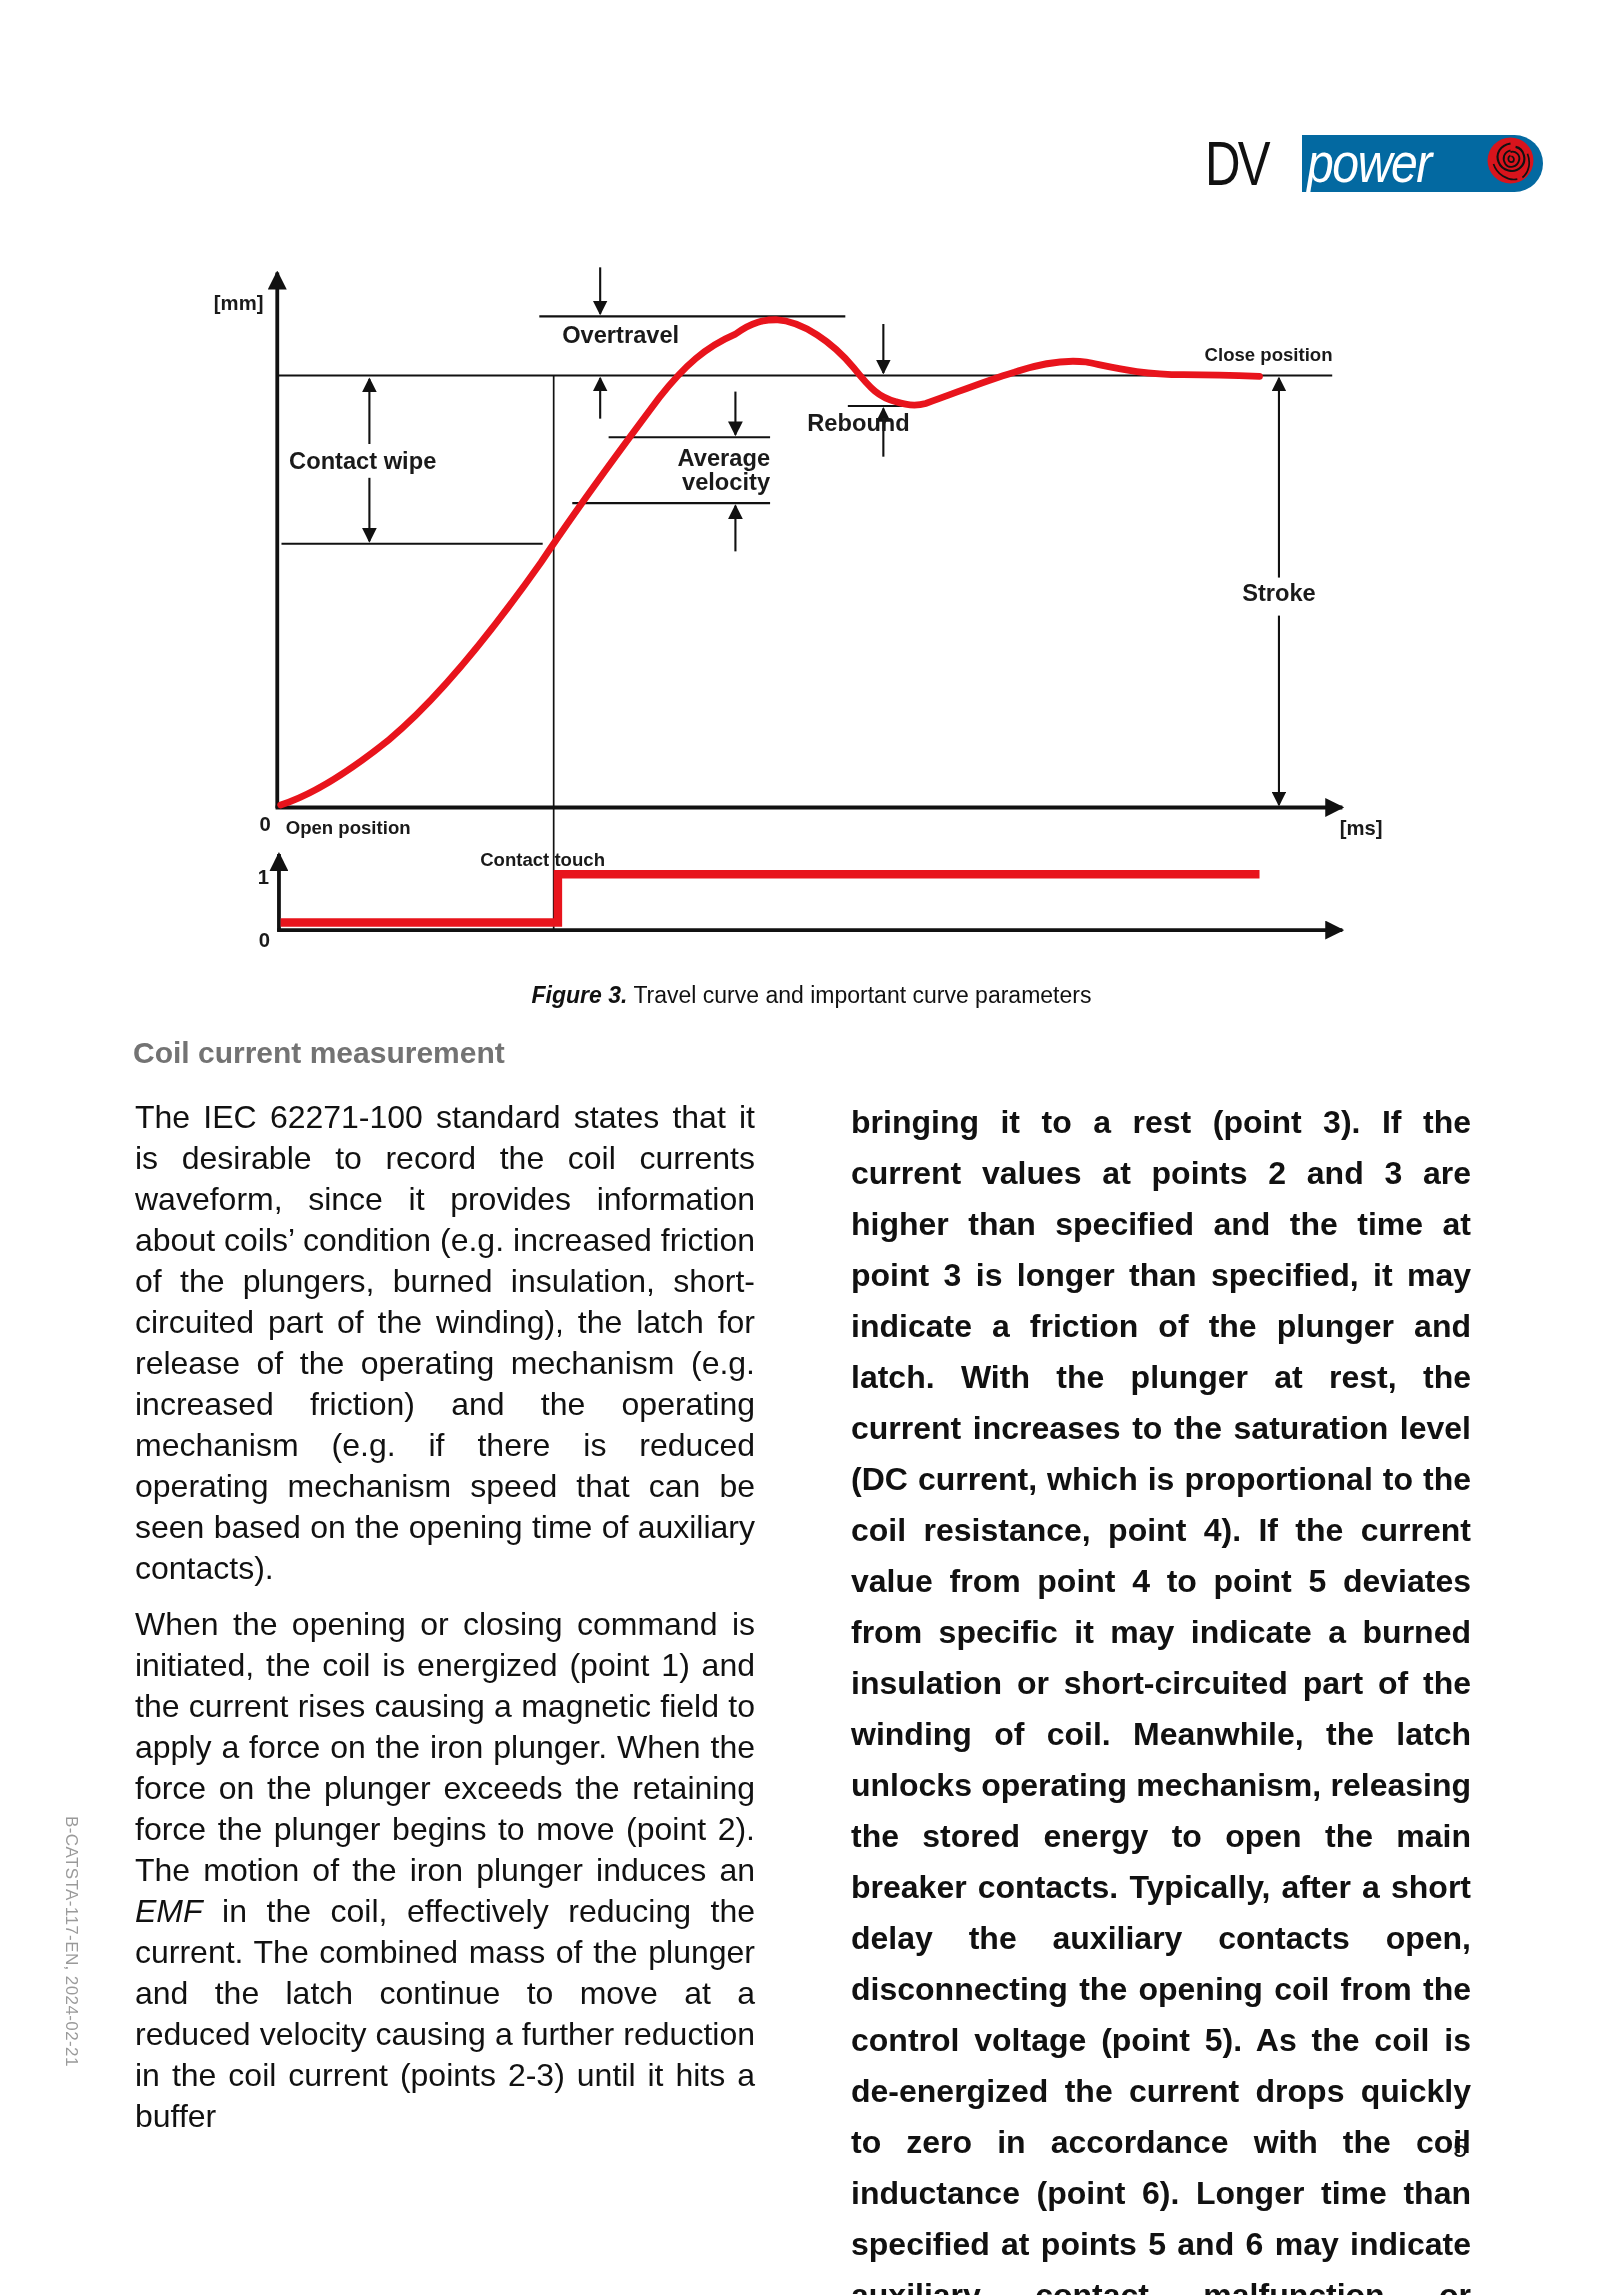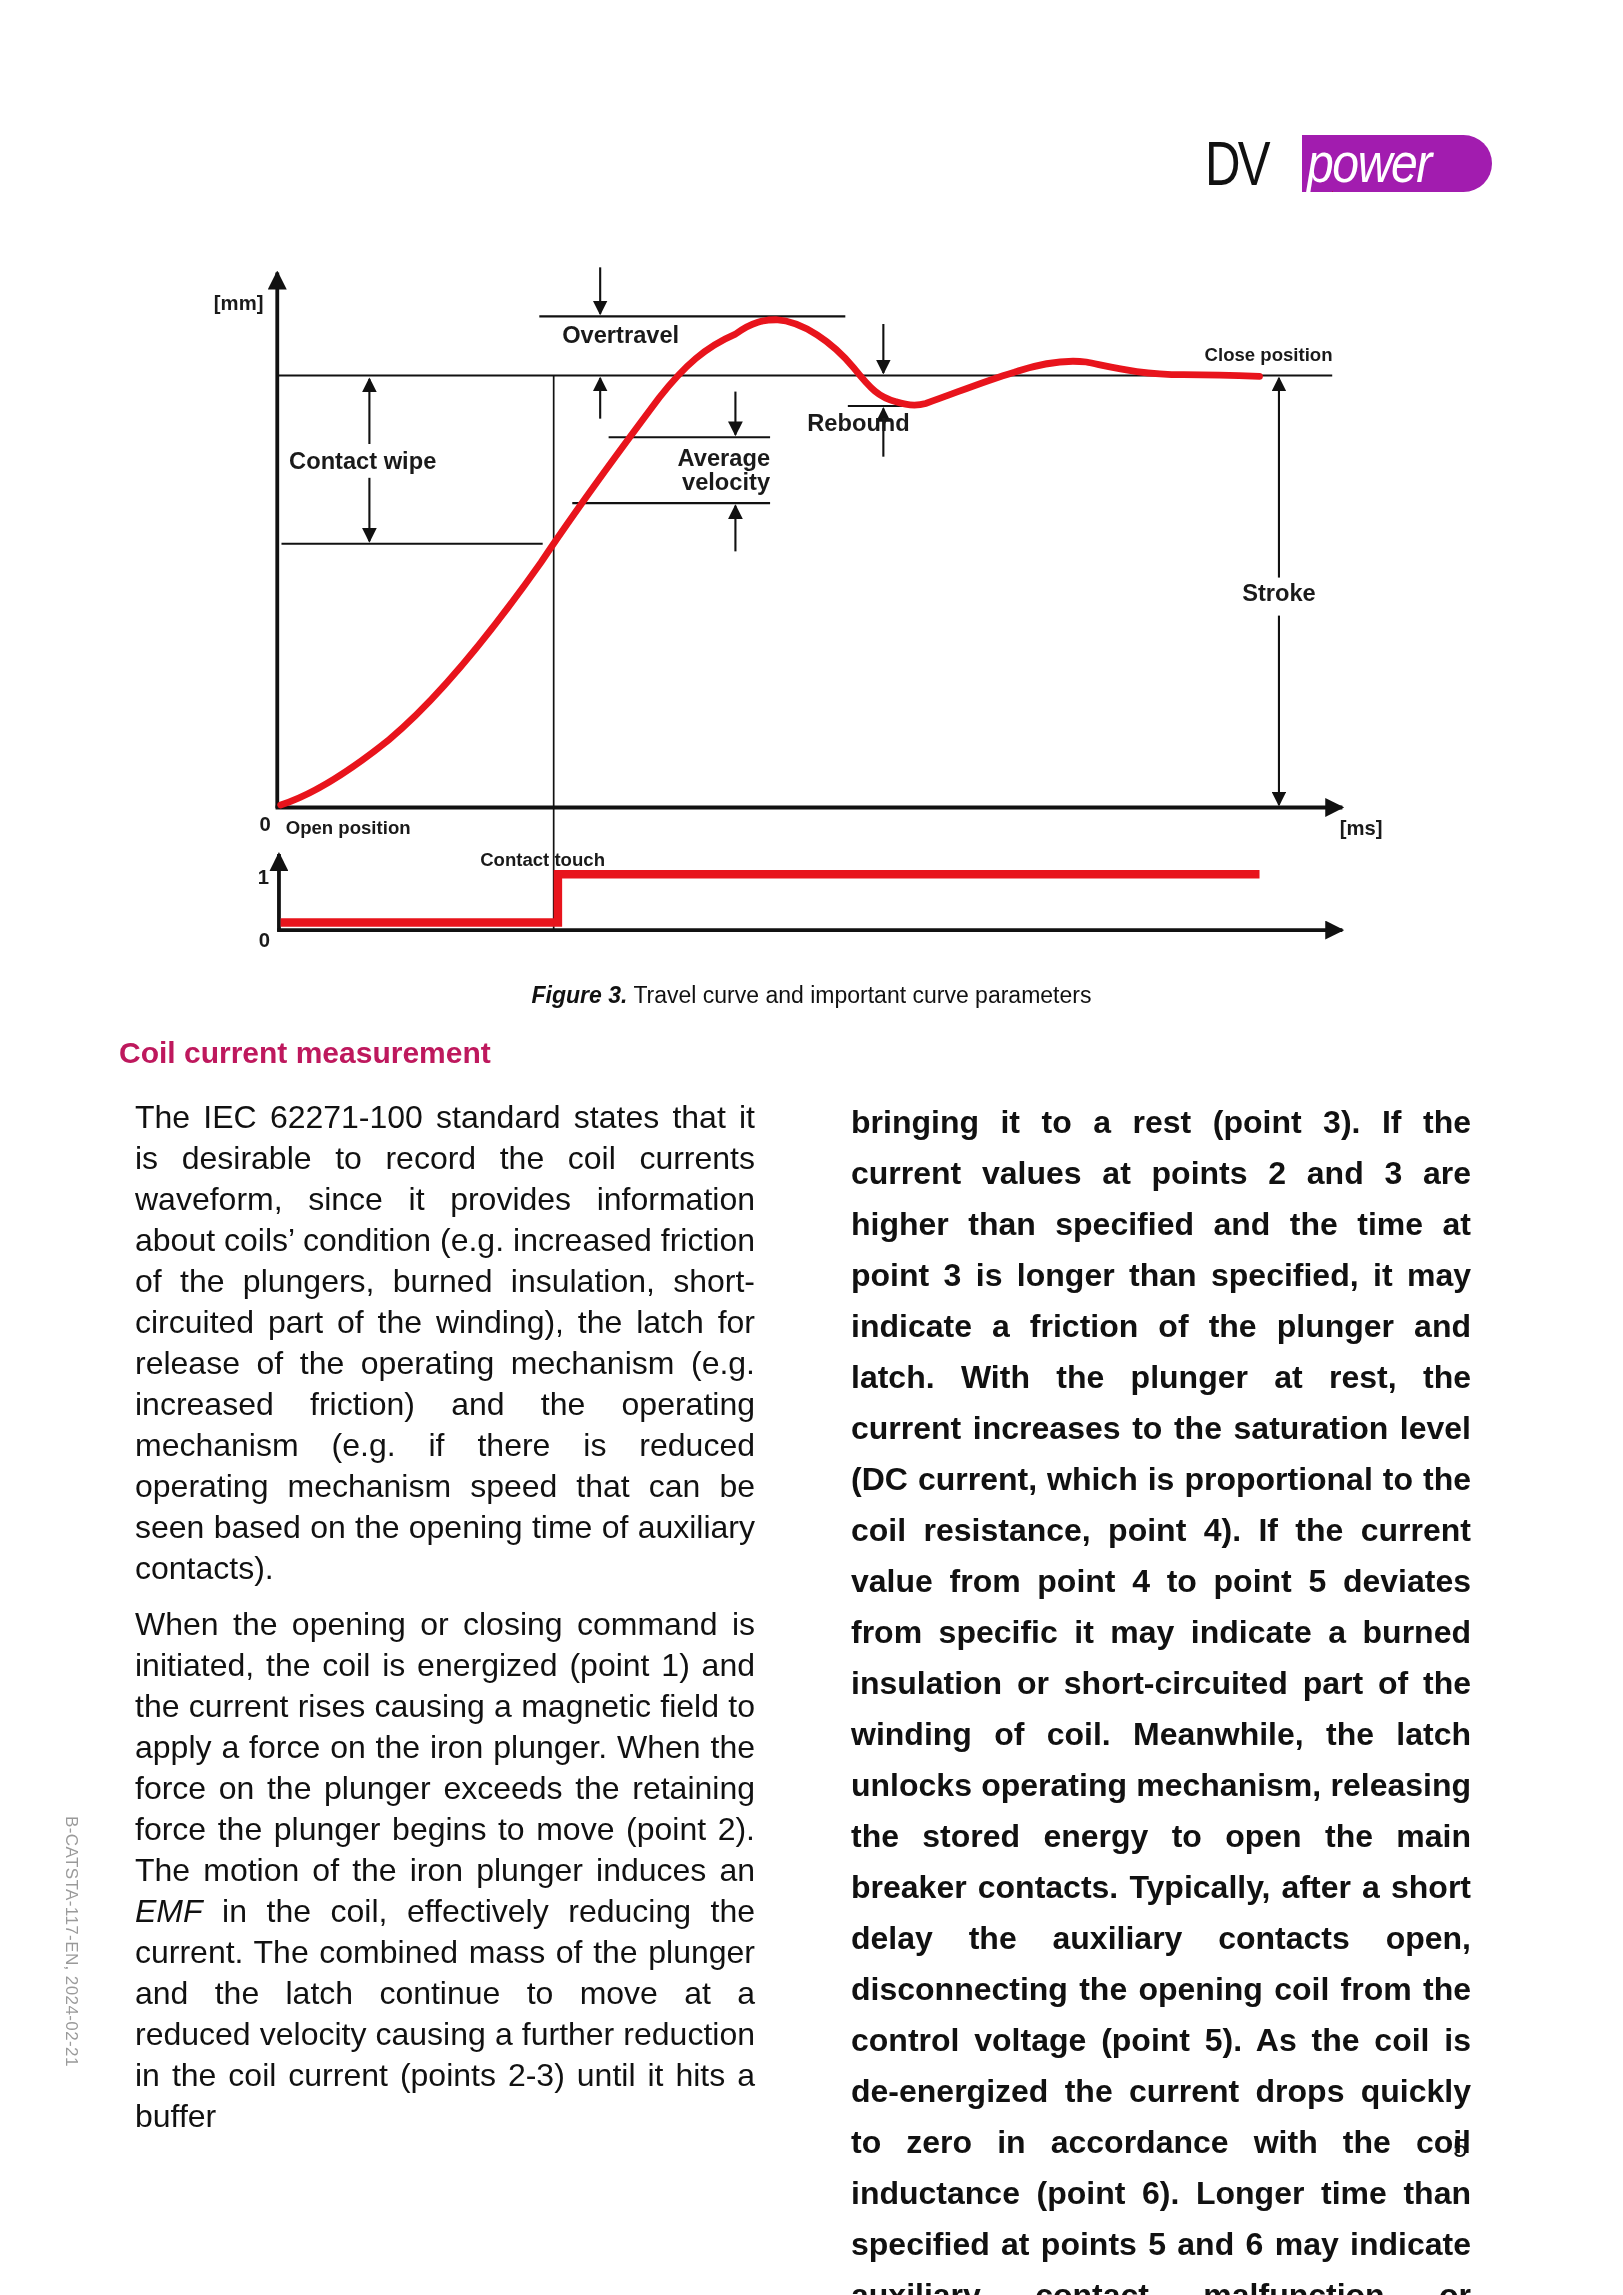--- a/index.html
+++ b/index.html
@@ -1,30 +1,30 @@
 <!DOCTYPE html>
 <html style="font-size:13.5px"><head>
 <meta charset="utf-8">
 <style>
   html, body { margin: 0; padding: 0; background: #ffffff; }
   body { width: 1623px; height: 2295px; position: relative; overflow: hidden;
          font-family: "Liberation Sans", sans-serif; color: #111; }
   .logo { position: absolute; left: 1205px; top: 131px; height: 64px; display: flex; align-items: center; gap: 28px; }
   .logo-dv { font-family: "Liberation Sans", sans-serif; font-size: 63px; color: #111; letter-spacing: -3.4px;
              transform: scaleX(0.78); transform-origin: left center; width: 76px; line-height: 64px; font-weight: 400; }
-  .logo-pill { height: 57px; background: #a21caf; border-radius: 0 30px 30px 0; display: flex; align-items: flex-start;
-               padding: 0 6.8px 0 5px; margin-left: -6.8px; flex-direction: column; }
+  .logo-pill { height: 57px; background: #0369a1; border-radius: 0 30px 30px 0; display: flex; align-items: flex-start;
+               padding: 0 6.8px 0 5px; margin-left: -6.8px; }
   .logo-power { color: #fff; font-style: italic; font-size: 56px; letter-spacing: -1.7px; line-height: 56px;
                 transform: scaleX(0.86); transform-origin: left center; width: 178px; }
   .logo-rose { width: 51px; height: 51px; }
   .figure { position: absolute; left: 0; top: 0; width: 1623px; height: 981px; }
   .figure svg { position: absolute; left: 0; top: 0; }
   .caption { position: absolute; left: 0; width: 1623px; top: 982px; text-align: center; font-size: 23px; }
   .caption b { font-weight: 700; font-style: italic; }
-  .heading { position: absolute; left: 119px; top: 1036px; color: #be185d; font-size: 30px; font-weight: 700; }
+  .heading { position: absolute; left: 133px; top: 1036px; color: #737373; font-size: 30px; font-weight: 700; }
   .col { position: absolute; width: 620px; font-size: 32px; line-height: 41px; text-align: justify; }
   .col p { margin: 0 0 15px 0; }
   .col-left { left: 135px; top: 1097px; }
   .col-right { left: 851px; top: 1097px; }
   .col-right p { line-height: 51px; font-weight: bold; }
   .sidebar-code { position: absolute; left: 61px; top: 1816px; font-size: 17px; color: #9a9a9a;
                   writing-mode: vertical-rl; white-space: nowrap; letter-spacing: 0.4px; }
   .page-num { position: absolute; left: 1453px; top: 2133px; font-size: 26px; }
   .chart-text { font-family: "Liberation Sans", sans-serif; font-weight: 700; fill: #1a1a1a; }
 </style>

